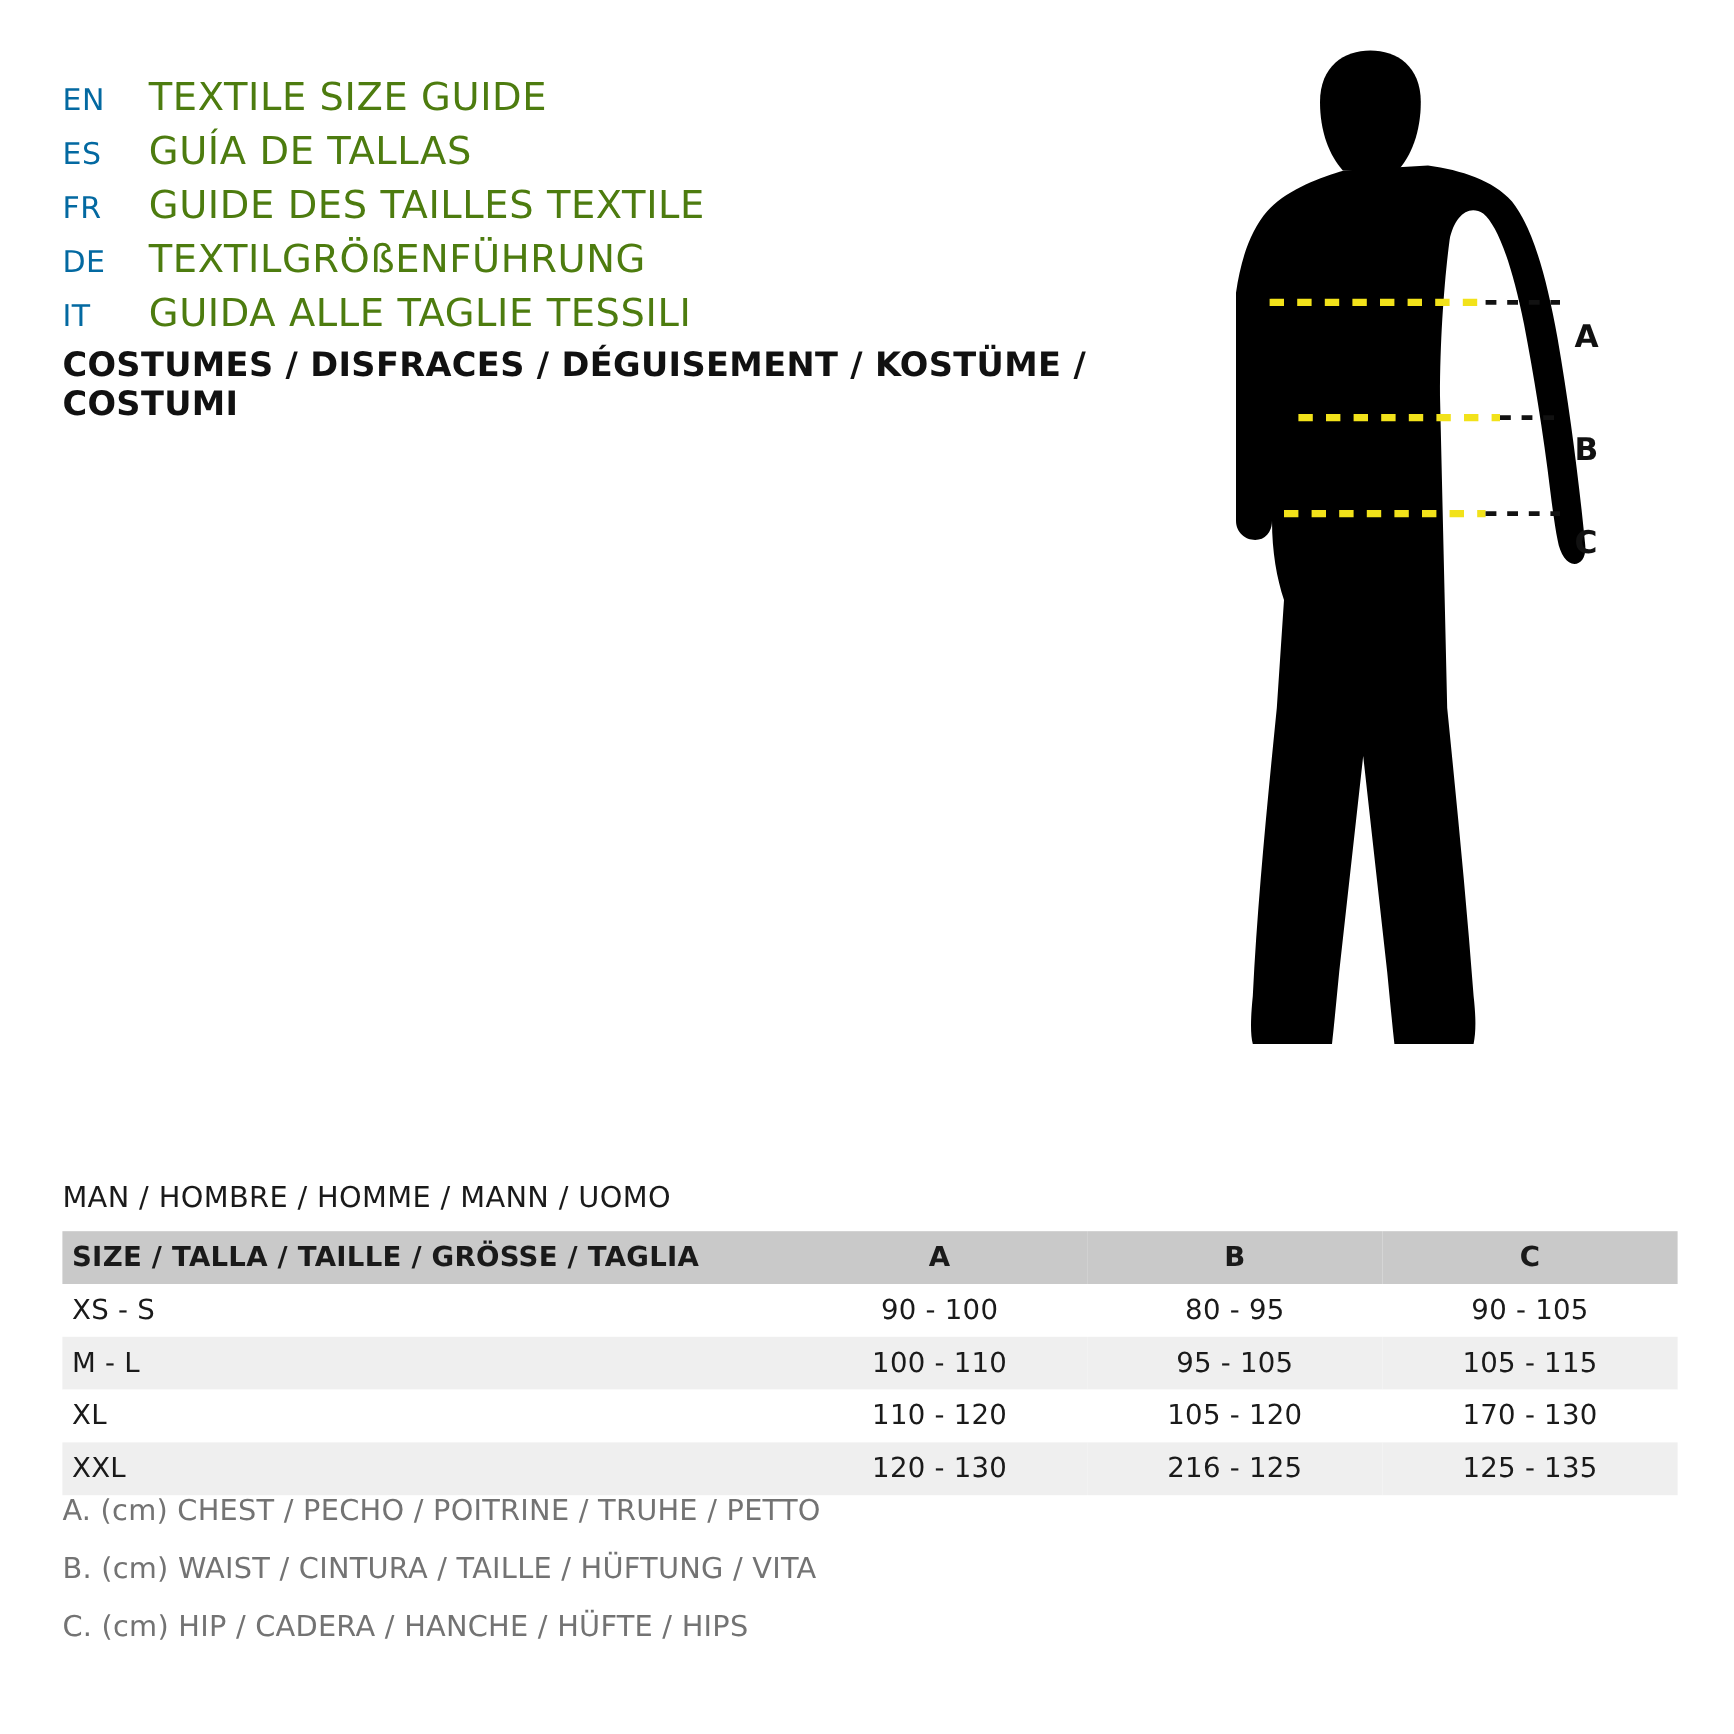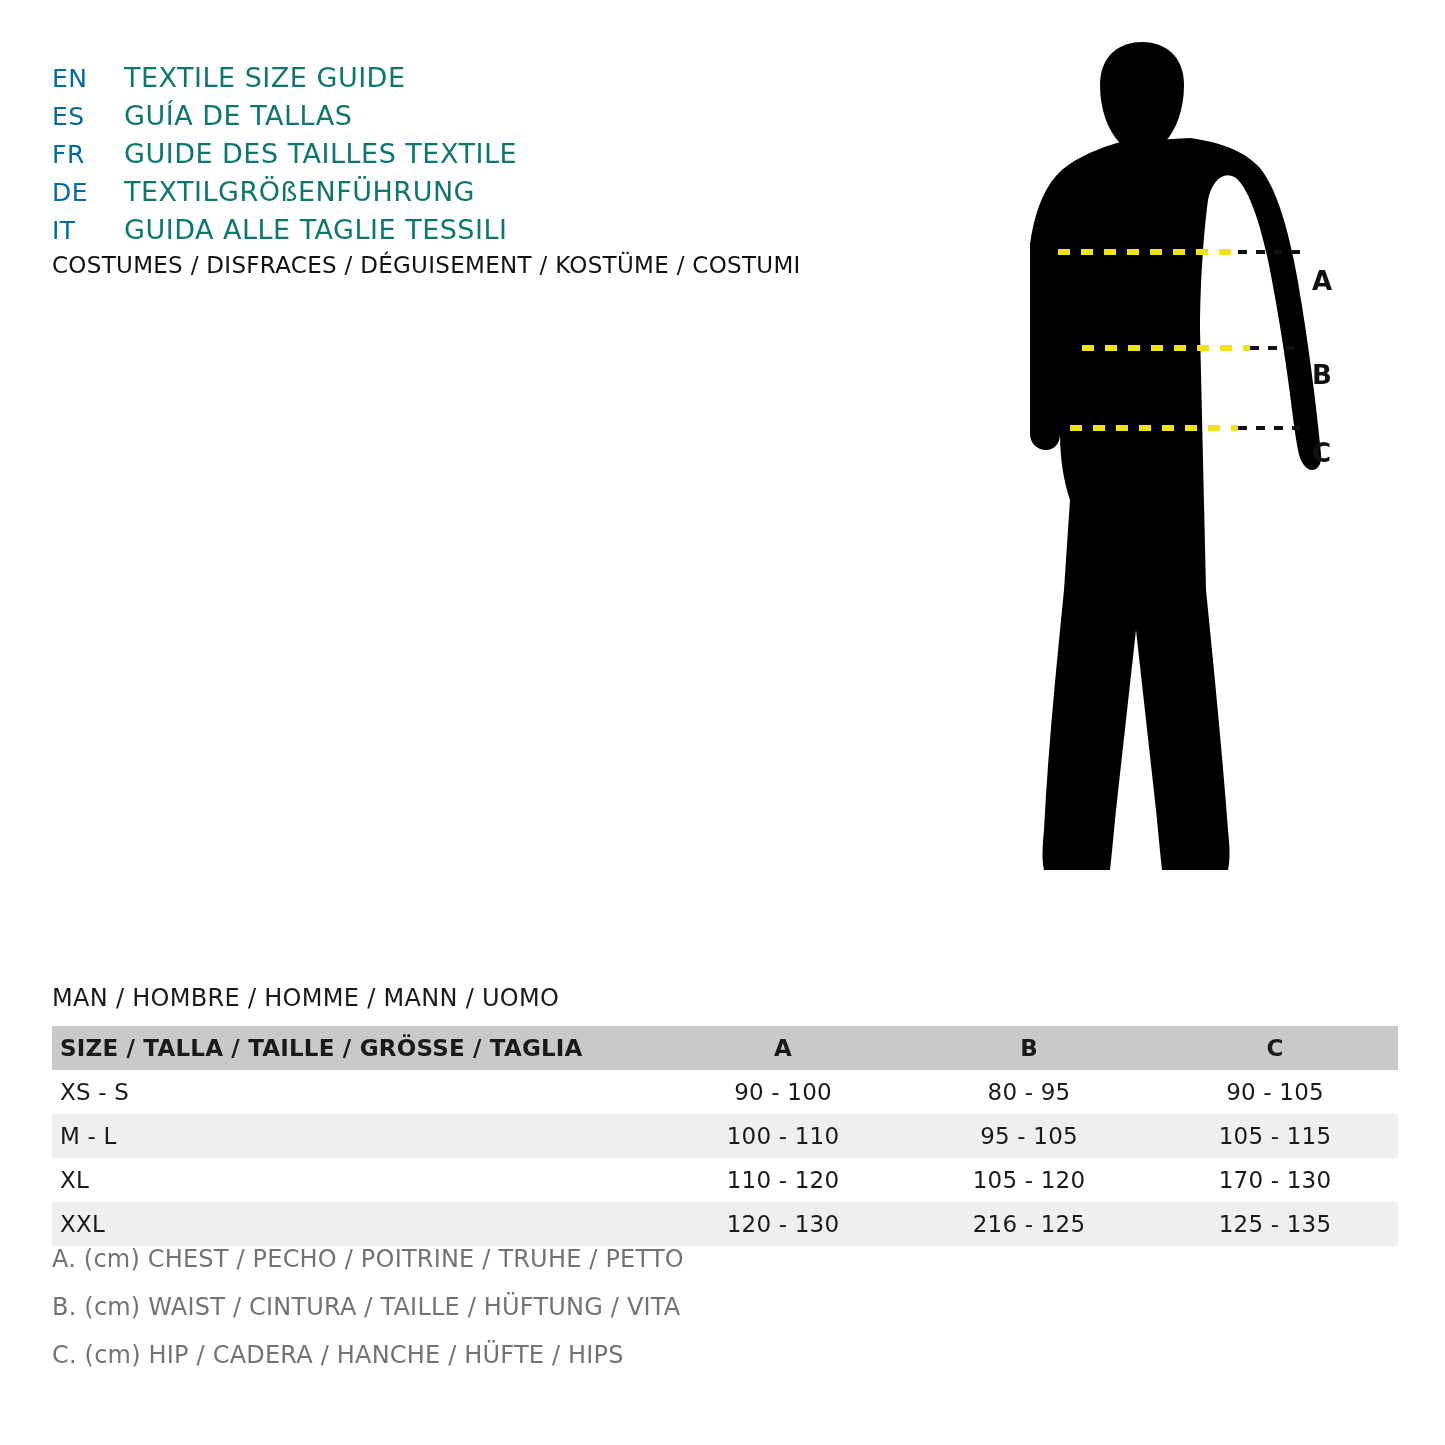--- a/index.html
+++ b/index.html
@@ -29,27 +29,27 @@
     margin-bottom: 7px;
   }
   .lang-code {
     width: 72px;
     flex: 0 0 72px;
     font-size: 25px;
     letter-spacing: 0.5px;
     color: #0369a1;
   }
   .lang-text {
-    font-size: 27px;
+    font-size: 32px;
     letter-spacing: 0.5px;
-    color: #0f766e;
+    color: #4d7c0f;
   }
   .costumes-line {
-    font-size: 23px;
-    font-weight: normal;
+    font-size: 28px;
+    font-weight: bold;
     letter-spacing: 0.3px;
     color: #111111;
   }
 
   
   .figure-wrap {
     position: absolute;
     left: 960px;
     top: 30px;
     width: 420px;

